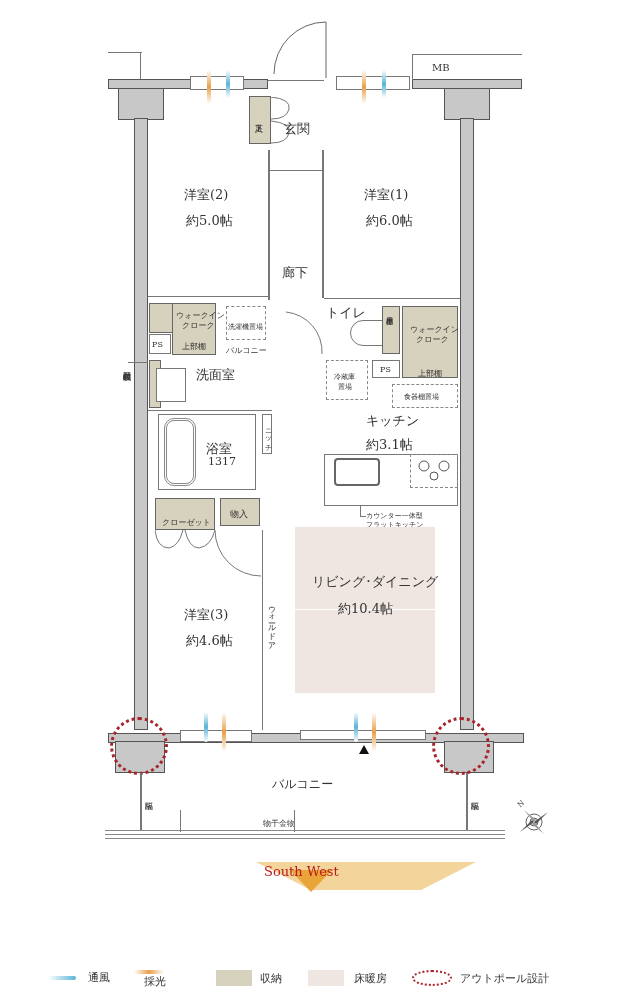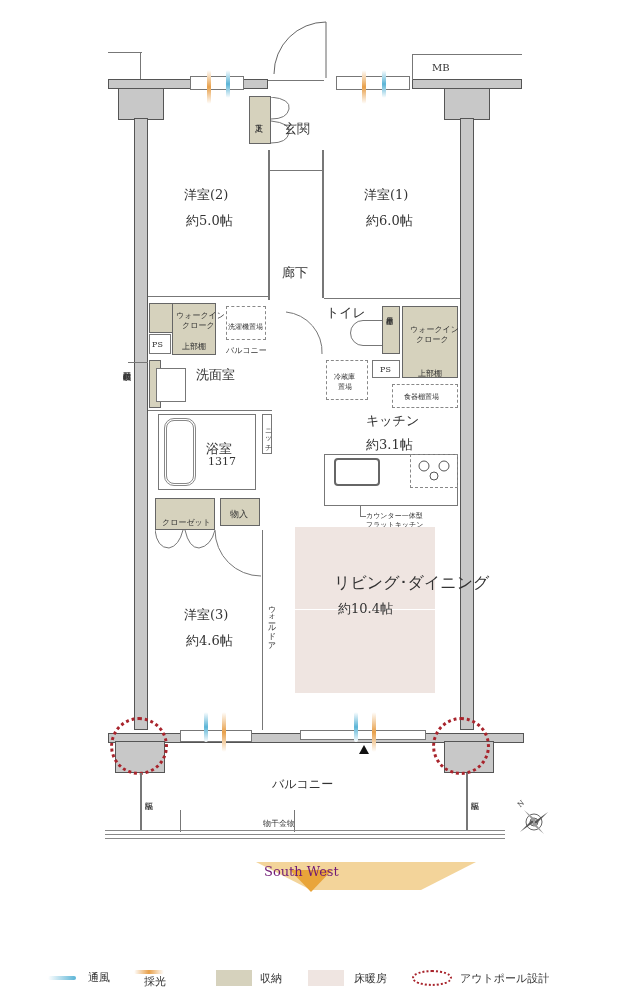--- a/index.html
+++ b/index.html
@@ -140,21 +140,21 @@
     <circle cx="32" cy="10" r="5" fill="none" stroke="#555"></circle>
     <circle cx="22" cy="20" r="4" fill="none" stroke="#555"></circle>
   </svg>
   <div class="line" style="left:360px;top:506px;width:1px;height:10px;"></div>
   <div class="line" style="left:360px;top:516px;width:6px;height:1px;"></div>
   <div class="sm" style="left:366px;top:511px;font-size:7px;">カウンター一体型</div>
   <div class="sm" style="left:366px;top:520px;font-size:7px;">フラットキッチン</div>
 
   <div class="floorheat" style="left:295px;top:527px;width:140px;height:166px;"></div>
   <div class="line" style="left:295px;top:609px;width:140px;height:1px;background:#fff;"></div>
-  <div class="lbl" style="left:312px;top:573px;font-size:16px;margin-left:22px;">リビング･ダイニング</div>
+  <div class="lbl" style="left:312px;top:573px;font-size:13px;">リビング･ダイニング</div>
   <div class="lbl" style="left:338px;top:600px;">約10.4帖</div>
 
   <div class="wall" style="left:108px;top:733px;width:416px;height:10px;"></div>
   <div class="box" style="left:180px;top:730px;width:72px;height:12px;"></div>
   <div class="box" style="left:300px;top:730px;width:126px;height:10px;"></div>
   <div class="abs" style="left:359px;top:745px;width:0;height:0;border-left:5px solid transparent;border-right:5px solid transparent;border-bottom:9px solid #111;"></div>
 
   <div class="wall" style="left:115px;top:741px;width:50px;height:32px;"></div>
   <div class="wall" style="left:444px;top:741px;width:50px;height:32px;"></div>
 
@@ -187,21 +187,21 @@
     <circle cx="20" cy="22" r="4" fill="#ddd" stroke="#666"></circle>
     <path d="M20 22 L34 12 L22 24 Z" fill="#555"></path>
     <path d="M20 22 L6 32 L18 20 Z" fill="#555"></path>
     <path d="M20 22 L10 10 L22 20 Z" fill="#999"></path>
     <path d="M20 22 L30 34 L18 24 Z" fill="#999"></path>
   </svg>
   <div class="sm" style="left:518px;top:800px;font-size:7px;transform:rotate(-40deg);">N</div>
 
   <div class="abs" style="left:256px;top:862px;width:110px;height:0;border-left:55px solid transparent;border-right:55px solid transparent;border-top:28px solid #f3d49a;"></div>
   <div class="abs" style="left:290px;top:870px;width:0;height:0;border-left:21px solid transparent;border-right:21px solid transparent;border-top:22px solid #e9a53a;"></div>
-  <div class="lbl" style="left:264px;top:864px;font-size:13px;color:#701a75;">South West</div>
+  <div class="lbl" style="left:264px;top:864px;font-size:13px;color:#b91c1c;">South West</div>
 </div>
 
 <div class="legend">
   <div class="legend-item" style="left:48px;">
     <span style="display:inline-block;width:28px;height:4px;background:linear-gradient(90deg,#fff,#5ab4d6);border-radius:2px;margin-right:12px;"></span>
     <span>通風</span>
   </div>
   <div class="legend-item" style="left:134px;flex-direction:column;">
     <span style="display:inline-block;width:30px;height:4px;background:linear-gradient(90deg,#fff,#e8a04a,#fff);border-radius:2px;margin-right:12px;"></span>
     <span>採光</span>

